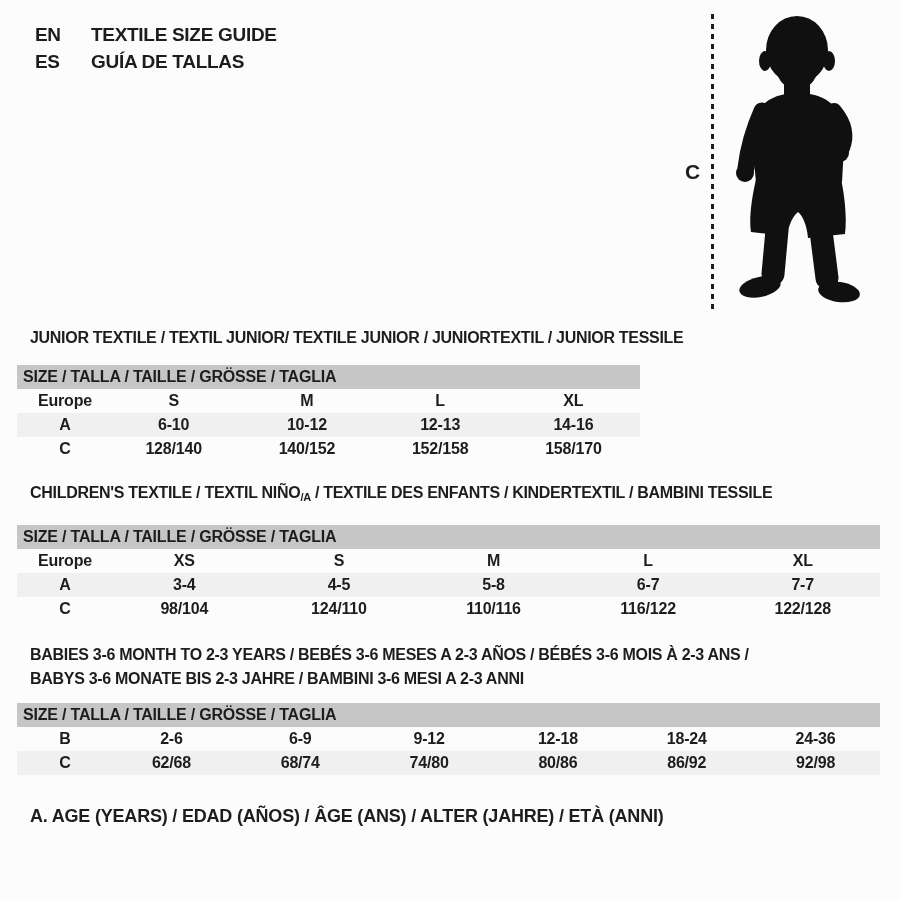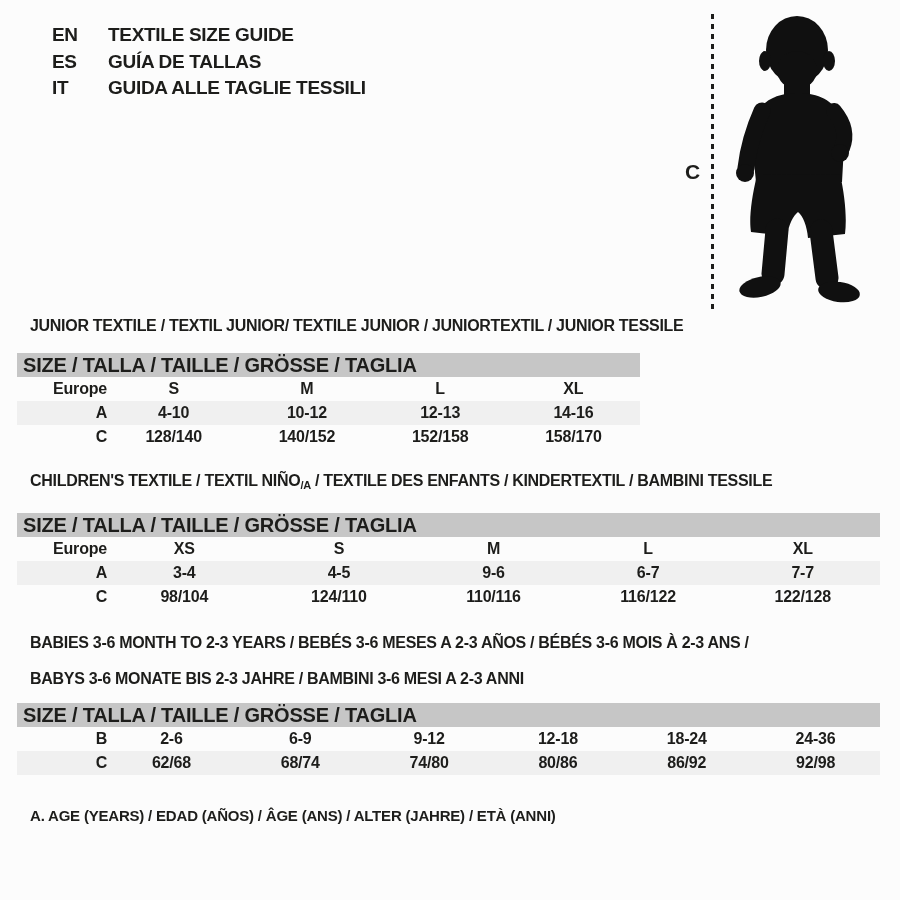--- a/index.html
+++ b/index.html
@@ -15,71 +15,67 @@
     position:relative;
     width:900px;height:900px;
     background:var(--background);
     color:var(--text);
     font-family:"Liberation Sans", sans-serif;
     font-weight:700;
     overflow:hidden;
   }
   
   .header-area{position:relative;height:316px;}
-  .lang-list{position:absolute;top:22px;left:52px;font-size:19px;line-height:26.5px;letter-spacing:-0.3px;}
+  .lang-list{position:absolute;top:22px;left:35px;font-size:19px;line-height:26.5px;letter-spacing:-0.3px;}
   .lang-row{display:flex;}
   .lang-code{width:56px;flex:0 0 56px;}
   .figure{position:absolute;top:0;left:660px;width:240px;height:320px;}
   .c-label{position:absolute;left:25px;top:160px;font-size:21px;}
   .dotted-line{
     position:absolute;left:51px;top:14px;width:3px;height:296px;
     background:repeating-linear-gradient(to bottom, var(--text) 0 5px, transparent 5px 10px);
   }
   .silhouette{position:absolute;left:65px;top:10px;color:var(--silhouette);}
   
   .section-title{margin:0 0 18px 30px;font-size:16px;line-height:19px;letter-spacing:-0.3px;}
-  .section-title.first{margin-top:0;}
+  .section-title.first{margin-top:12px;}
   .section-title.gap{margin-top:22px;}
   .section-title.multi{margin-bottom:0;line-height:24px;}
-  .section-title.multi2{margin-top:12px;margin-bottom:12px;line-height:24px;}
+  .section-title.multi2{margin-top:0;margin-bottom:12px;line-height:24px;}
   .title-sub{font-size:11px;vertical-align:-3px;}
   .size-table{border-collapse:collapse;table-layout:fixed;margin-left:17px;font-size:16px;letter-spacing:-0.2px;}
   .size-table.w-junior{width:623px;}
   .size-table.w-wide{width:863px;}
   .size-table col.label-col{width:90px;}
   .size-table th.bar{
     background:var(--header_bar);
     text-align:left;height:24px;padding-left:6px;
-    font-size:20px;font-weight:700;
+    font-size:16px;font-weight:700;
   }
   .size-table td{height:24px;text-align:center;font-weight:700;}
-  .size-table td.lbl{text-align:right;padding-left:6px;}
+  .size-table td.lbl{text-align:center;padding-left:6px;}
   .size-table tr.shaded td{background:var(--row_shaded);}
   
-  .legend{margin:28px 0 0 30px;font-size:15px;line-height:26px;letter-spacing:-0.2px;}
+  .legend{margin:28px 0 0 30px;font-size:18px;line-height:26px;letter-spacing:-0.2px;}
 </style>
 </head>
 <body>
 
 <div class="page">
 
   <div class="header-area">
     <div class="lang-list">
       <div class="lang-row">
         <span class="lang-code">EN</span>
         <span class="lang-label">TEXTILE SIZE GUIDE</span>
       </div>
       <div class="lang-row">
         <span class="lang-code">ES</span>
         <span class="lang-label">GUÍA DE TALLAS</span>
       </div>
-      <div class="lang-row">
-        <span class="lang-code">IT</span>
-        <span class="lang-label">GUIDA ALLE TAGLIE TESSILI</span>
-      </div>
     </div>
 
     <div class="figure">
       <span class="c-label">C</span>
       <div class="dotted-line"></div>
       <svg class="silhouette" width="150" height="300" viewBox="0 0 150 300" aria-hidden="true">
         <g fill="currentColor" stroke="none">
 
           <ellipse cx="72" cy="40" rx="31" ry="34"></ellipse>
           <ellipse cx="72" cy="60" rx="20" ry="19"></ellipse>
@@ -131,21 +127,21 @@
       <tbody>
         <tr>
           <td class="lbl">Europe</td>
           <td>S</td>
           <td>M</td>
           <td>L</td>
           <td>XL</td>
         </tr>
         <tr class="shaded">
           <td class="lbl">A</td>
-          <td>4-10</td>
+          <td>6-10</td>
           <td>10-12</td>
           <td>12-13</td>
           <td>14-16</td>
         </tr>
         <tr>
           <td class="lbl">C</td>
           <td>128/140</td>
           <td>140/152</td>
           <td>152/158</td>
           <td>158/170</td>
@@ -176,21 +172,21 @@
           <td>XS</td>
           <td>S</td>
           <td>M</td>
           <td>L</td>
           <td>XL</td>
         </tr>
         <tr class="shaded">
           <td class="lbl">A</td>
           <td>3-4</td>
           <td>4-5</td>
-          <td>9-6</td>
+          <td>5-8</td>
           <td>6-7</td>
           <td>7-7</td>
         </tr>
         <tr>
           <td class="lbl">C</td>
           <td>98/104</td>
           <td>124/110</td>
           <td>110/116</td>
           <td>116/122</td>
           <td>122/128</td>

